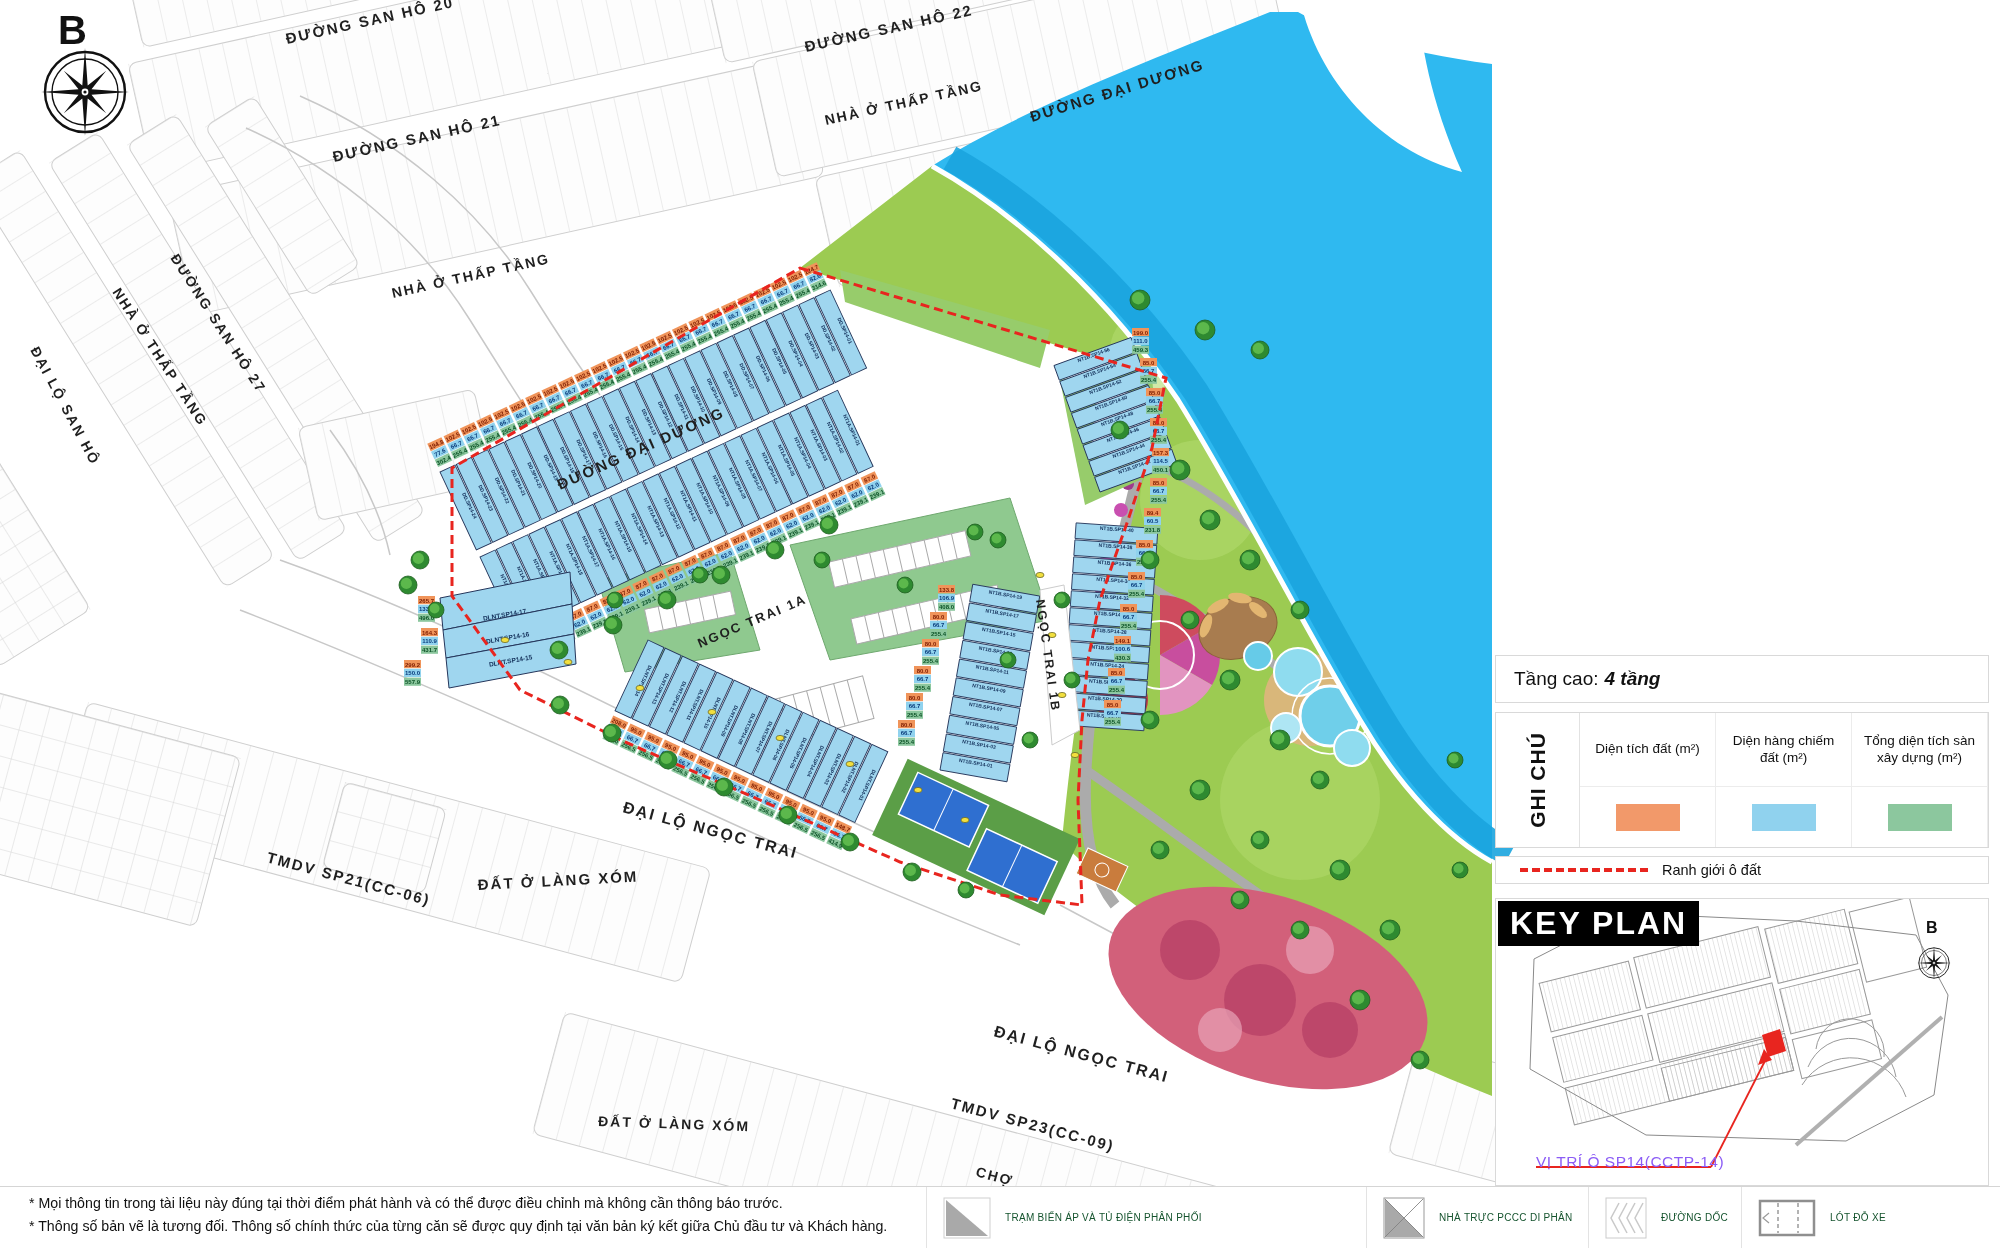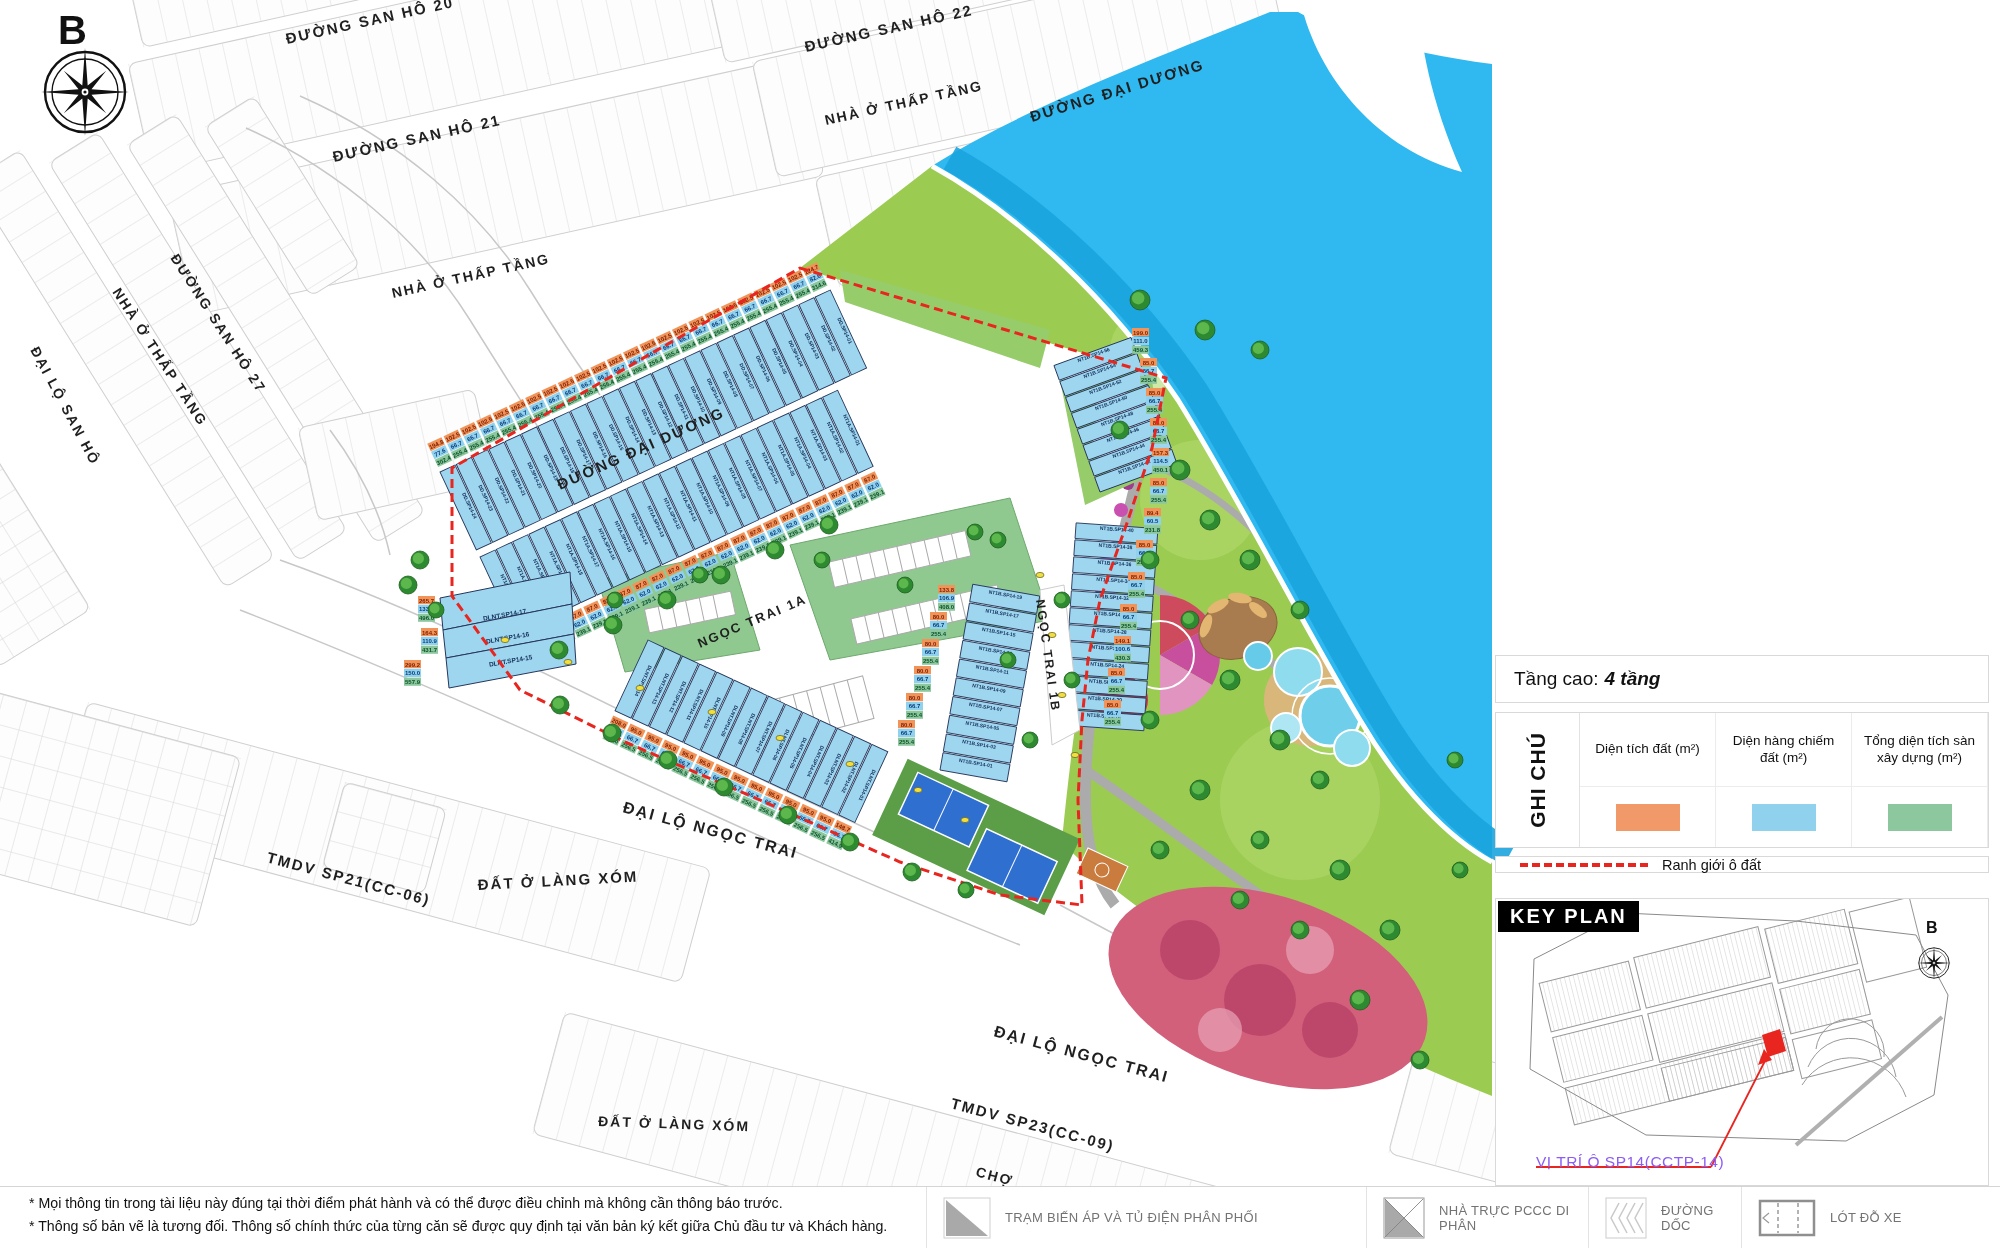--- a/index.html
+++ b/index.html
@@ -7,30 +7,30 @@
   svg text{font-family:"Liberation Sans",sans-serif;}
   .panelbox{position:absolute;background:#fff;border:1px solid #D9D9D9;box-sizing:border-box;}
   #tangcao{left:1495px;top:655px;width:494px;height:48px;display:flex;align-items:center;padding-left:18px;font-size:19px;color:#111;}
   #tangcao b{margin-left:6px;font-style:italic;}
   #ghichu{left:1495px;top:712px;width:494px;height:136px;display:grid;grid-template-columns:84px 136px 136px 136px;grid-template-rows:74px 60px;}
   #ghichu .vt{grid-row:1/3;display:flex;align-items:center;justify-content:center;border-right:1px solid #E2E2E2;}
   #ghichu .vt span{transform:rotate(-90deg);font-weight:bold;font-size:21px;letter-spacing:1px;white-space:nowrap;color:#111;}
   #ghichu .hd{display:flex;align-items:center;justify-content:center;text-align:center;font-size:13.5px;line-height:1.25;color:#111;border-right:1px solid #ECECEC;border-bottom:1px solid #ECECEC;padding:0 6px;}
   #ghichu .sw{display:flex;align-items:center;justify-content:center;border-right:1px solid #ECECEC;}
   #ghichu .sw i{display:block;width:64px;height:27px;}
-  #ranhgioi{left:1495px;top:856px;width:494px;height:17px;display:flex;align-items:center;gap:14px;padding-left:24px;font-size:14.5px;color:#111;}
+  #ranhgioi{left:1495px;top:856px;width:494px;height:28px;display:flex;align-items:center;gap:14px;padding-left:24px;font-size:14.5px;color:#111;}
   .dashline{width:128px;height:0;border-top:4px dashed #E8251F;}
   #keyplan{left:1495px;top:898px;width:494px;height:288px;}
-  #kp-banner{position:absolute;left:2px;top:2px;background:#000;color:#fff;font-weight:bold;font-size:20px;letter-spacing:2px;padding:4px 12px;z-index:3;}
+  #kp-banner{position:absolute;left:2px;top:2px;background:#000;color:#fff;font-weight:bold;font-size:32px;letter-spacing:2px;padding:4px 12px;z-index:3;}
   #kp-loc{position:absolute;left:40px;bottom:14px;font-size:15.5px;color:#8b5cf6;letter-spacing:.5px;z-index:3;}
   #footer{position:absolute;left:0;top:1186px;width:2000px;height:62px;border-top:1px solid #D5D5D5;display:flex;box-sizing:border-box;background:#fff;}
   .fcell{display:flex;align-items:center;border-left:1px solid #E3E3E3;box-sizing:border-box;background:#fff;}
   #fnotes{width:905px;border-left:none;padding:5px 10px 0 8px;box-sizing:border-box;font-size:14.2px;color:#111;line-height:1.62;margin-left:21px;}
   .ficon{margin:0 14px 0 16px;flex:0 0 auto;}
-  .flabel{font-size:13px;color:#737373;letter-spacing:.3px;}
+  .flabel{font-size:10px;color:#14532d;letter-spacing:.3px;}
 </style>
 </head>
 <body>
 <div id="stage">
 
 <svg id="map" width="2000" height="1186" viewBox="0 0 2000 1186" style="position:absolute;left:0;top:0;">
   <defs>
     <pattern id="vlines" width="24" height="240" patternUnits="userSpaceOnUse">
       <line x1="0" y1="0" x2="0" y2="240" stroke="#DCDCDC" stroke-width="1.1"></line>
     </pattern>

